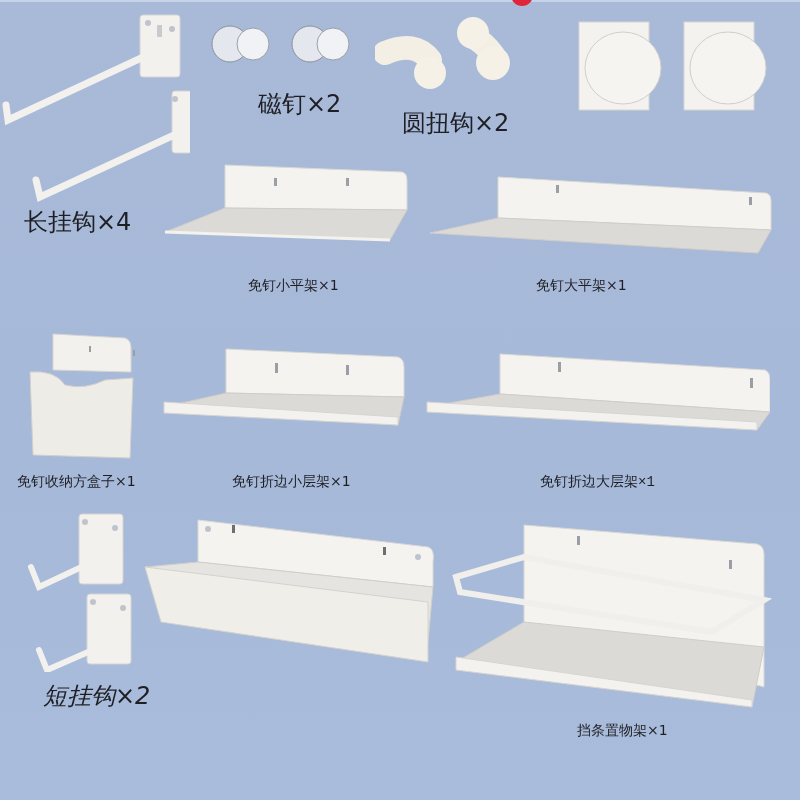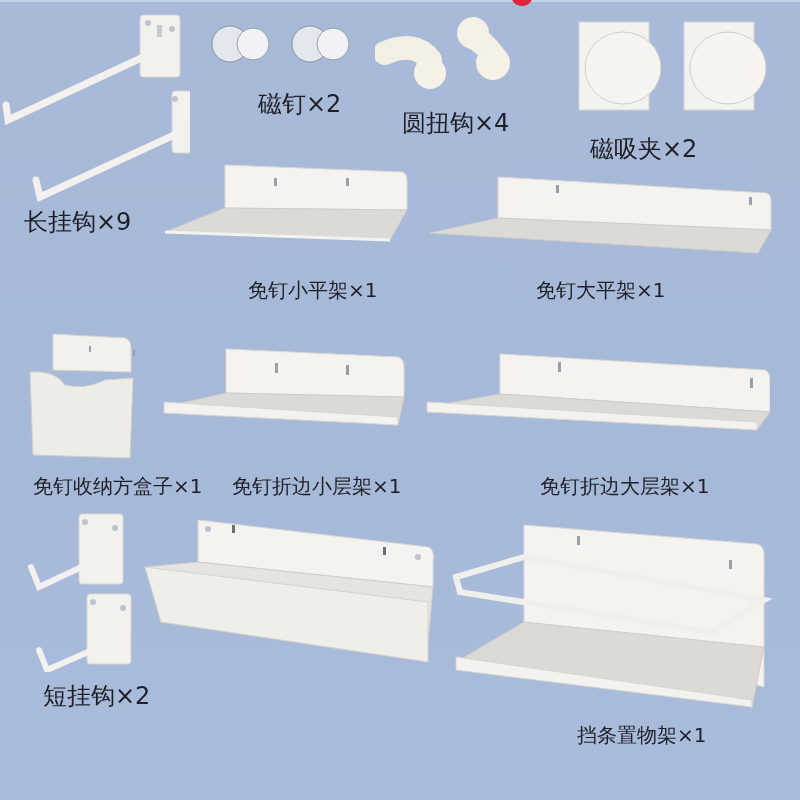--- a/index.html
+++ b/index.html
@@ -3,21 +3,21 @@
 <meta charset="utf-8">
 <style>
   html,body{margin:0;padding:0;}
   body{width:800px;height:800px;overflow:hidden;background:#a6b8d8;font-family:"DejaVu Sans","Liberation Sans",sans-serif;position:relative;}
   .stage{position:absolute;left:0;top:0;width:800px;height:800px;background:linear-gradient(180deg,#a9bad9 0%,#a7b9d8 60%,#aabcdb 100%);}
   .topline{position:absolute;left:0;top:0;width:800px;height:2px;background:#c6d2e8;}
   .badge{position:absolute;left:511px;top:-6px;width:22px;height:12px;border-radius:0 0 11px 11px;background:#e0243a;}
   .item{position:absolute;}
   .label{position:absolute;color:#1e1f24;white-space:nowrap;}
   .lg{font-size:24px;}
-  .sm{font-size:20px;}
+  .sm{font-size:14px;}
   svg{display:block;}
 </style>
 </head>
 <body>
 
 <div class="stage">
   <div class="topline"></div>
   <div class="badge"></div>
 
   <div class="item" style="left:0;top:5px;width:190px;height:200px;">
@@ -26,52 +26,51 @@
       <circle cx="148" cy="18" r="3" fill="#bfc3cc"></circle>
         <circle cx="172" cy="24" r="3" fill="#bfc3cc"></circle>
       <rect x="157" y="20" width="5" height="12" fill="#c8cad0"></rect>
       <path d="M152 48 L8 115 L6 100" stroke="#f2f1ee" stroke-width="7" fill="none" stroke-linecap="round"></path>
       <rect x="172" y="86" width="38" height="62" rx="3" fill="#f3f1ed" stroke="#d5d4d2"></rect>
       <circle cx="175" cy="94" r="3" fill="#bfc3cc"></circle>
         <circle cx="200" cy="100" r="3" fill="#bfc3cc"></circle>
       <path d="M185 125 L40 192 L36 175" stroke="#f2f1ee" stroke-width="7" fill="none" stroke-linecap="round"></path>
     </svg>
   </div>
-  <div class="label lg" style="left:24px;top:206px;">长挂钩×9</div>
+  <div class="label lg" style="left:24px;top:206px;">长挂钩×4</div>
 
   <div class="item" style="left:208px;top:20px;width:150px;height:50px;">
     <svg width="150" height="50" viewBox="0 0 150 50">
       <circle cx="22" cy="24" r="18" fill="#e4e8ee" stroke="#8b919b"></circle>
         <circle cx="45" cy="24" r="16" fill="#f0f2f6" stroke="#9aa0a8"></circle>
       <circle cx="102" cy="24" r="18" fill="#e4e8ee" stroke="#8b919b"></circle>
         <circle cx="125" cy="24" r="16" fill="#f0f2f6" stroke="#9aa0a8"></circle>
     </svg>
   </div>
   <div class="label lg" style="left:258px;top:88px;">磁钉×2</div>
 
   <div class="item" style="left:375px;top:15px;width:160px;height:75px;">
     <svg width="160" height="75" viewBox="0 0 160 75">
       <path d="M10 38 Q40 25 55 45" stroke="#f3efe4" stroke-width="24" fill="none" stroke-linecap="round"></path>
       <circle cx="55" cy="58" r="16" fill="#f5f1e6"></circle>
       <path d="M95 20 Q110 28 118 40" stroke="#f3efe4" stroke-width="24" fill="none" stroke-linecap="round"></path>
       <circle cx="98" cy="18" r="16" fill="#f5f1e6"></circle>
         <circle cx="118" cy="48" r="17" fill="#f5f1e6"></circle>
     </svg>
   </div>
-  <div class="label lg" style="left:402px;top:107px;">圆扭钩×4</div>
+  <div class="label lg" style="left:402px;top:107px;">圆扭钩×2</div>
 
   <div class="item" style="left:575px;top:18px;width:200px;height:95px;">
     <svg width="200" height="95" viewBox="0 0 200 95">
       <rect x="4" y="4" width="70" height="88" fill="#f4f2ee" stroke="#d6d5d2"></rect>
       <ellipse cx="48" cy="50" rx="38" ry="36" fill="#f6f4f0" stroke="#d0cfcc"></ellipse>
       <rect x="109" y="4" width="70" height="88" fill="#f4f2ee" stroke="#d6d5d2"></rect>
       <ellipse cx="153" cy="50" rx="38" ry="36" fill="#f6f4f0" stroke="#d0cfcc"></ellipse>
     </svg>
   </div>
-  <div class="label lg" style="left:590px;top:133px;">磁吸夹×2</div>
 
   <div class="item" style="left:160px;top:160px;width:250px;height:85px;">
     <svg width="250" height="85" viewBox="0 0 250 85">
       <path d="M65 5 L242 12 Q247 13 247 20 L247 50 L65 48 Z" fill="#f5f3ef" stroke="#d9d8d4"></path>
       <path d="M65 48 L247 50 L230 80 L5 72 Z" fill="#dcdad6" stroke="#cfcdc9"></path>
       <path d="M5 72 L230 80" stroke="#f4f2ee" stroke-width="3"></path>
       <rect x="114" y="18" width="3" height="8" fill="#9a9ea5"></rect>
         <rect x="186" y="18" width="3" height="8" fill="#9a9ea5"></rect>
     </svg>
   </div>
@@ -88,21 +87,21 @@
   <div class="label sm" style="left:536px;top:277px;">免钉大平架×1</div>
 
   <div class="item" style="left:25px;top:330px;width:110px;height:130px;">
     <svg width="110" height="130" viewBox="0 0 110 130">
       <path d="M28 4 L100 8 Q106 10 106 18 L106 42 L28 40 Z" fill="#f3f1ed" stroke="#d6d5d2"></path>
       <path d="M5 42 Q30 40 40 55 Q60 60 80 50 L108 48 L105 128 L8 125 Z" fill="#eeece7" stroke="#d2d0cc"></path>
       <rect x="64" y="16" width="2" height="6" fill="#9a9ea5"></rect>
         <rect x="108" y="20" width="2" height="6" fill="#9a9ea5"></rect>
     </svg>
   </div>
-  <div class="label sm" style="left:17px;top:473px;margin-left:16px;">免钉收纳方盒子×1</div>
+  <div class="label sm" style="left:17px;top:473px;">免钉收纳方盒子×1</div>
 
   <div class="item" style="left:160px;top:347px;width:245px;height:80px;">
     <svg width="245" height="80" viewBox="0 0 245 80">
       <path d="M66 2 L238 10 Q244 12 244 20 L244 50 L66 46 Z" fill="#f5f3ef" stroke="#d9d8d4"></path>
       <path d="M66 46 L244 50 L238 78 L4 60 Z" fill="#dcdad6" stroke="#cfcdc9"></path>
       <path d="M4 55 L238 70 L238 78 L4 66 Z" fill="#f4f2ee" stroke="#d6d5d2"></path>
       <rect x="115" y="16" width="3" height="10" fill="#9a9ea5"></rect>
         <rect x="186" y="18" width="3" height="10" fill="#9a9ea5"></rect>
     </svg>
   </div>
@@ -110,35 +109,35 @@
 
   <div class="item" style="left:425px;top:352px;width:345px;height:80px;">
     <svg width="345" height="80" viewBox="0 0 345 80">
       <path d="M75 2 L340 18 Q345 20 345 28 L345 60 L75 42 Z" fill="#f5f3ef" stroke="#d9d8d4"></path>
       <path d="M75 42 L345 60 L332 78 L2 55 Z" fill="#dcdad6" stroke="#cfcdc9"></path>
       <path d="M2 50 L332 70 L332 78 L2 60 Z" fill="#f4f2ee" stroke="#d6d5d2"></path>
       <rect x="133" y="10" width="3" height="10" fill="#9a9ea5"></rect>
         <rect x="325" y="26" width="3" height="10" fill="#9a9ea5"></rect>
     </svg>
   </div>
-  <div class="label sm" style="left:540px;top:473px;">免钉折边大层架×1</div>
+  <div class="label sm" style="left:540px;top:473px;font-family:Liberation Mono, monospace;">免钉折边大层架×1</div>
 
   <div class="item" style="left:25px;top:512px;width:110px;height:160px;">
     <svg width="110" height="160" viewBox="0 0 110 160">
       <rect x="54" y="2" width="44" height="70" rx="3" fill="#f3f1ed" stroke="#d5d4d2"></rect>
       <circle cx="60" cy="10" r="3" fill="#bfc3cc"></circle>
         <circle cx="90" cy="16" r="3" fill="#bfc3cc"></circle>
       <path d="M78 45 L14 75 L6 55" stroke="#f2f1ee" stroke-width="6" fill="none" stroke-linecap="round"></path>
       <rect x="62" y="82" width="44" height="70" rx="3" fill="#f3f1ed" stroke="#d5d4d2"></rect>
       <circle cx="68" cy="90" r="3" fill="#bfc3cc"></circle>
         <circle cx="98" cy="96" r="3" fill="#bfc3cc"></circle>
       <path d="M86 130 L22 158 L14 138" stroke="#f2f1ee" stroke-width="6" fill="none" stroke-linecap="round"></path>
     </svg>
   </div>
-  <div class="label lg" style="left:43px;top:680px;">短挂钩×2</div>
+  <div class="label lg" style="left:43px;top:680px;font-style:italic;">短挂钩×2</div>
 
   <div class="item" style="left:143px;top:517px;width:295px;height:150px;">
     <svg width="295" height="150" viewBox="0 0 295 150">
       <path d="M55 3 L285 30 Q292 32 290 45 L290 70 L55 45 Z" fill="#f5f3ef" stroke="#d9d8d4"></path>
       <path d="M2 50 L55 45 L290 70 L285 125 L20 98 Z" fill="#e6e4e0" stroke="#d0cec9"></path>
       <path d="M2 50 L285 85 L285 145 L18 105 Z" fill="#f0eee9" stroke="#d4d2ce"></path>
       <circle cx="65" cy="12" r="3" fill="#bfc3cc"></circle>
         <circle cx="275" cy="40" r="3" fill="#bfc3cc"></circle>
       <rect x="89" y="8" width="3" height="8" fill="#6a6e75"></rect>
         <rect x="240" y="30" width="3" height="8" fill="#6a6e75"></rect>

